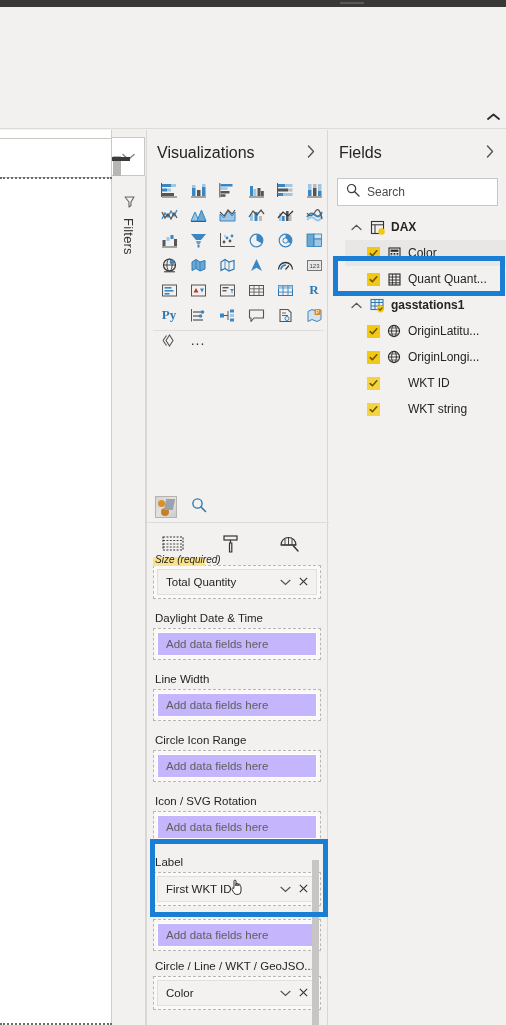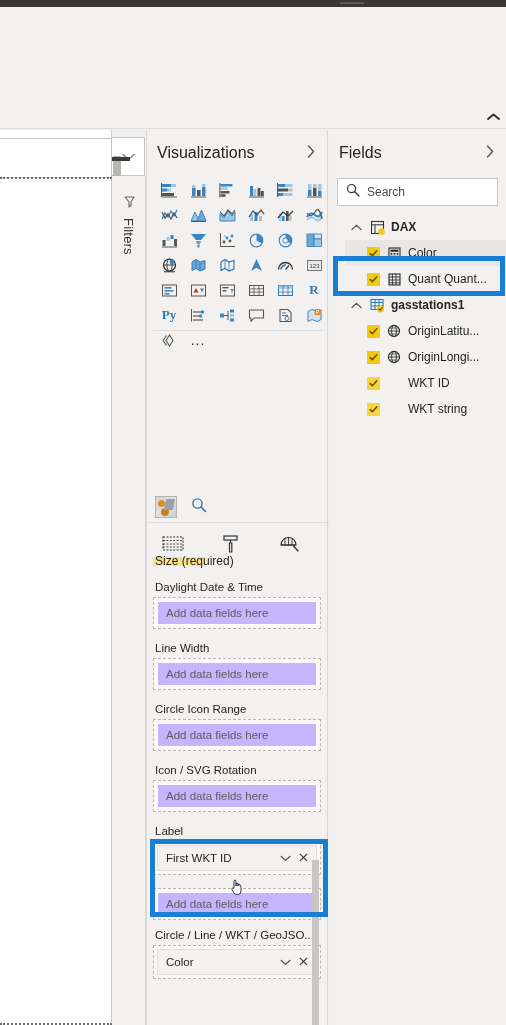--- a/index.html
+++ b/index.html
@@ -204,21 +204,21 @@
   .well-block { margin-bottom: 13px; }
   .well-block.tight { margin-bottom: 9px; }
 
   
   .size-label-wrap { position: relative; padding-left: 8px; }
   .size-hl {
     position: absolute; left: 6px; top: 3px;
     width: 52px; height: 9px; background: #fbe38b;
   }
   .size-label {
-    position: relative; font-size: 12px; color: #252423;
+    position: relative; font-size: 10px; color: #252423; font-style: italic;
   }
 
   
   .vis-scrollbar {
     position: absolute; right: 8px; top: 730px;
     width: 7px; height: 185px;
     background: #c8c6c4; border-radius: 0;
   }
 
   
@@ -657,20 +657,36 @@
         </svg>
       </div>
     </div>
 
     <div class="wells">
 
       <div class="well-block">
         <div class="size-label-wrap">
           <div class="size-hl"></div>
           <div class="size-label">Size (required)</div>
+        </div>
+        <div class="well-drop">
+          <div class="well-chip">
+            <span class="chip-name">Total Quantity</span>
+            <span class="chip-chev">
+              <svg width="11" height="7" viewBox="0 0 11 7">
+                  <path d="M1 1.3 L5.5 5.5 L10 1.3" stroke="#555" stroke-width="1.2" fill="none" stroke-linecap="round"></path>
+                </svg>
+            </span>
+            <span class="chip-x">
+              <svg width="9" height="9" viewBox="0 0 9 9">
+                  <line x1="0.8" y1="0.8" x2="8.2" y2="8.2" stroke="#333" stroke-width="1.1"></line>
+                  <line x1="8.2" y1="0.8" x2="0.8" y2="8.2" stroke="#333" stroke-width="1.1"></line>
+                </svg>
+            </span>
+          </div>
         </div>
       </div>
 
       <div class="well-block">
         <div class="well-label">Daylight Date &amp; Time</div>
         <div class="well-drop">
           <div class="well-empty">Add data fields here</div>
         </div>
       </div>
 

